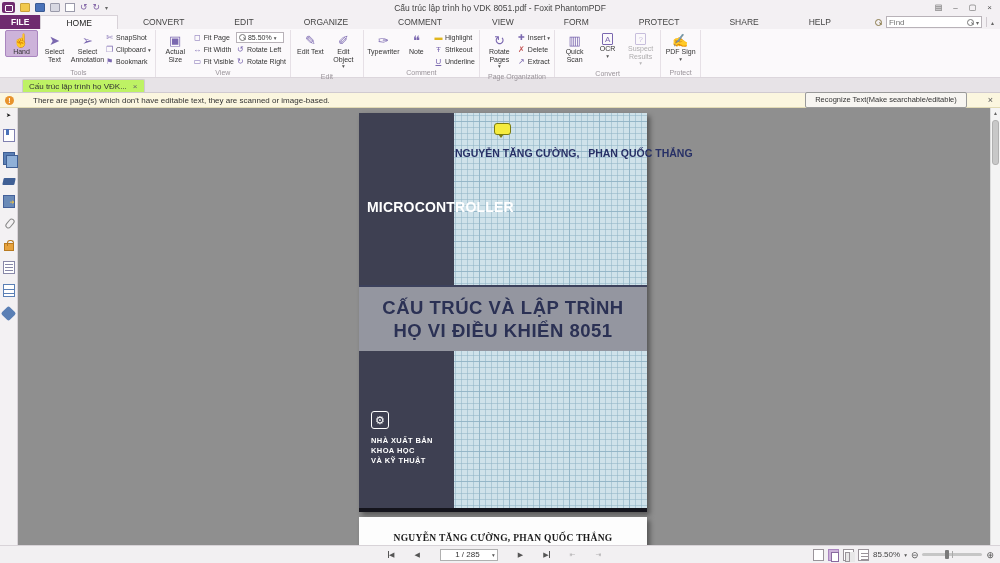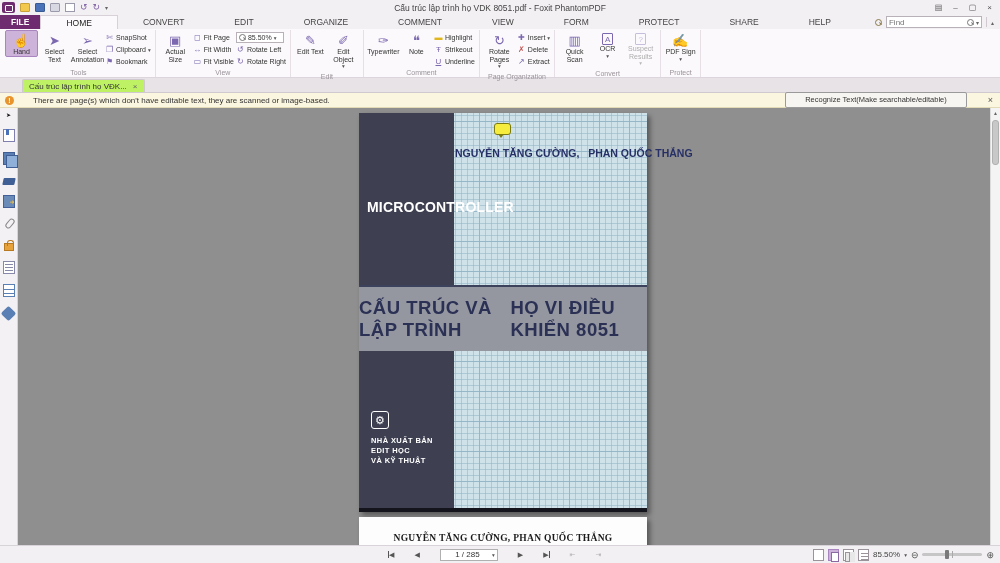--- a/index.html
+++ b/index.html
@@ -59,21 +59,21 @@
 .caret{font-size:5.5px;color:#555}
 
 
 .doctabbar{height:15px;background:#e7e3e7;display:flex;align-items:flex-end;padding-left:22px;border-bottom:1px solid #d0cad0}
 .doctab{background:#bef264;border:1px solid #cfc9cf;border-bottom:none;height:13px;display:flex;align-items:center;font-size:8px;color:#333;padding:0 6px;gap:6px;border-radius:2px 2px 0 0}
 .doctab .tclose{font-size:8px;color:#666}
 
 
 .notifbar{height:15px;background:#fbf6df;border-bottom:1px solid #e2dbb5;display:flex;align-items:center;font-size:8px;color:#333;padding:0 5px;gap:19px}
 .warn-ic{width:9px;height:9px;border-radius:50%;background:#e8932c;color:#fff;font-size:7px;font-weight:bold;text-align:center;line-height:9px;flex:none}
-.recognize-btn{margin-left:auto;border:1px solid #9a9a9a;background:#f7f5f1;font-size:7.5px;padding:0 19px;height:16px;line-height:10px;border-radius:2px;color:#333}
+.recognize-btn{margin-left:auto;border:1px solid #9a9a9a;background:#f7f5f1;font-size:7.5px;padding:0 9px;height:16px;line-height:10px;border-radius:2px;color:#333}
 .notif-close{font-size:9px;color:#555;margin:0 2px}
 
 
 .main{position:absolute;top:108px;left:0;right:0;bottom:18px;display:flex}
 .sidebar{width:18px;background:#f3f1f3;border-right:1px solid #d8d3d8;display:flex;flex-direction:column;align-items:center;padding-top:3px;gap:10px}
 .sic{width:12px;height:13px;position:relative;display:block}
 .sic-arrow{height:8px;font-size:6px;line-height:8px;color:#111;text-align:center}
 .sic-bookmark{background:#fff;border:1px solid #8080b0}
 .sic-bookmark::after{content:"";position:absolute;left:2px;top:-1px;width:3px;height:6px;background:#4a72b8}
 .sic-pages{background:#5a7fb5;border:1px solid #3f5f95}
@@ -100,21 +100,21 @@
 background-image:
  repeating-linear-gradient(0deg, rgba(145,180,198,.55) 0 1px, transparent 1px 6px),
  repeating-linear-gradient(90deg, rgba(145,180,198,.55) 0 1px, transparent 1px 6px),
  repeating-linear-gradient(0deg, rgba(120,160,182,.6) 0 1px, transparent 1px 30px),
  repeating-linear-gradient(90deg, rgba(120,160,182,.6) 0 1px, transparent 1px 30px)}
 .cover-darkcol{position:absolute;left:0;top:0;width:95px;height:100%;background:#3e4052}
 .micro-label{position:absolute;left:8px;top:86px;color:#fff;font-weight:bold;font-size:14px;letter-spacing:.2px}
 .cover-authors{position:absolute;left:96px;right:2px;top:34px;text-align:center;color:#273066;font-weight:bold;font-size:10.5px;white-space:pre}
 .note-annot{position:absolute;left:135px;top:10px;width:17px;height:12px;background:#f5ec3e;border:1px solid #7a7a10;border-radius:3px}
 .note-annot::after{content:"";position:absolute;left:3px;bottom:-4px;border-left:3px solid transparent;border-right:3px solid transparent;border-top:4px solid #7a7a10}
-.cover-band{position:absolute;left:0;top:172px;width:100%;height:66px;background:#9496a0;border-top:2px solid #3c415c;display:flex;flex-direction:row;justify-content:center;align-items:center;gap:1px}
+.cover-band{position:absolute;left:0;top:172px;width:100%;height:66px;background:#9496a0;border-top:2px solid #3c415c;display:flex;flex-direction:column;justify-content:center;align-items:center;gap:1px}
 .cover-band .t{color:#2b3154;font-weight:bold;font-size:18.5px;letter-spacing:.5px;line-height:22px}
 .pub{position:absolute;left:12px;top:298px;color:#fff}
 .pub-logo{width:18px;height:18px;border:1px solid #fff;border-radius:3px;margin-bottom:7px;display:flex;align-items:center;justify-content:center;font-size:11px;color:#fff}
 .pub-line{font-size:7.5px;font-weight:bold;letter-spacing:.4px;line-height:10px}
 .cover-bottom{position:absolute;bottom:0;left:0;width:100%;height:4px;background:#14141c}
 
 .page2{position:absolute;left:341px;top:409px;width:288px;height:60px;background:#fdfdfd;box-shadow:3px 3px 5px rgba(0,0,0,.4);text-align:center}
 .page2-text{margin-top:16px;font-family:"Liberation Serif",serif;font-weight:bold;font-size:9.5px;color:#1a1a1a;letter-spacing:.3px}
 
 
@@ -397,21 +397,21 @@
       <div class="note-annot"></div>
       <div class="cover-authors">NGUYỄN TĂNG CƯỜNG,   PHAN QUỐC THẮNG</div>
       <div class="micro-label">MICROCONTROLLER</div>
       <div class="cover-band">
         <div class="t">CẤU TRÚC VÀ LẬP TRÌNH</div>
         <div class="t">HỌ VI ĐIỀU KHIỂN 8051</div>
       </div>
       <div class="pub">
         <div class="pub-logo">⚙</div>
         <div class="pub-line">NHÀ XUẤT BẢN</div>
-        <div class="pub-line">EDIT HỌC</div>
+        <div class="pub-line">KHOA HỌC</div>
         <div class="pub-line">VÀ KỸ THUẬT</div>
       </div>
       <div class="cover-bottom"></div>
     </div>
 
     <div class="page2">
       <div class="page2-text">NGUYỄN TĂNG CƯỜNG, PHAN QUỐC THẮNG</div>
     </div>
 
   </div>

